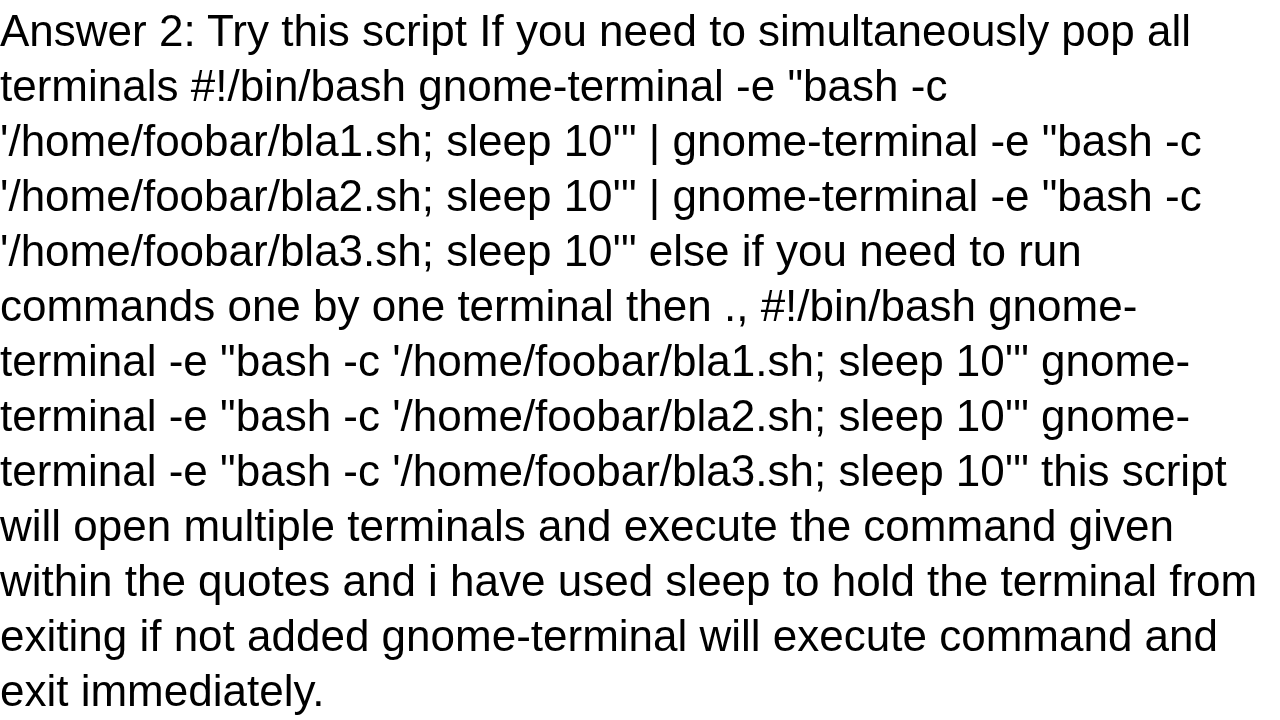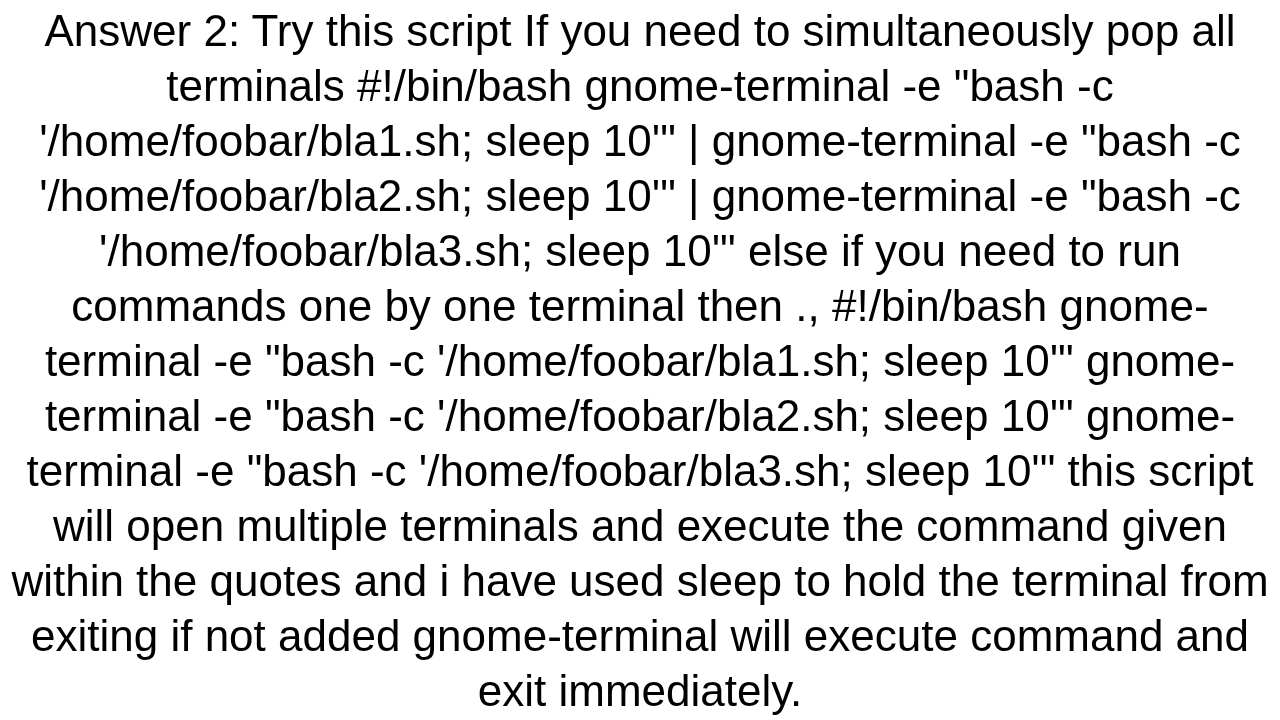--- a/index.html
+++ b/index.html
@@ -15,21 +15,20 @@
     }
     body {
       font-family: Arial, Helvetica, sans-serif;
       color: #000000;
       display: flex;
       align-items: center;
       justify-content: center;
     }
     .content {
       width: 1280px;
-      text-align: center;
       font-size: 44px;
       line-height: 1.25;
       font-weight: 400;
       letter-spacing: 0px;
     }
   </style>
 </head>
 <body>
 
 <div class="content">

